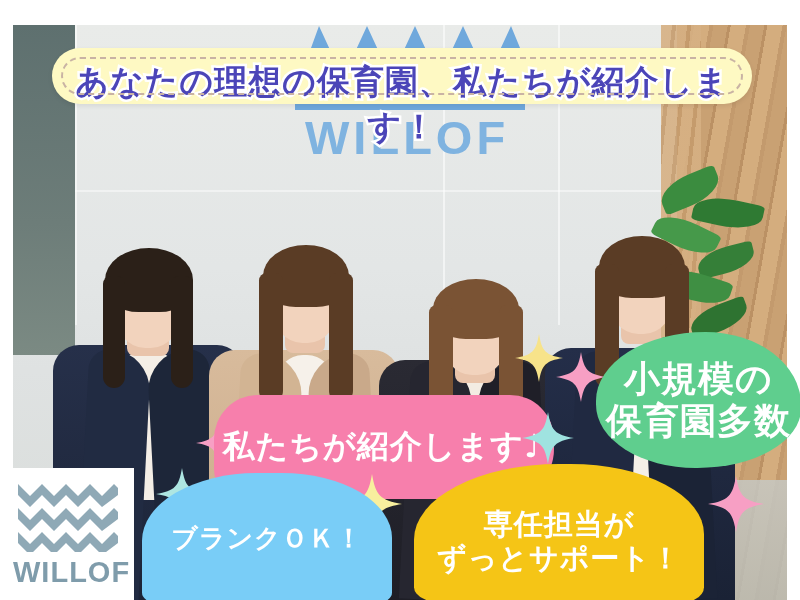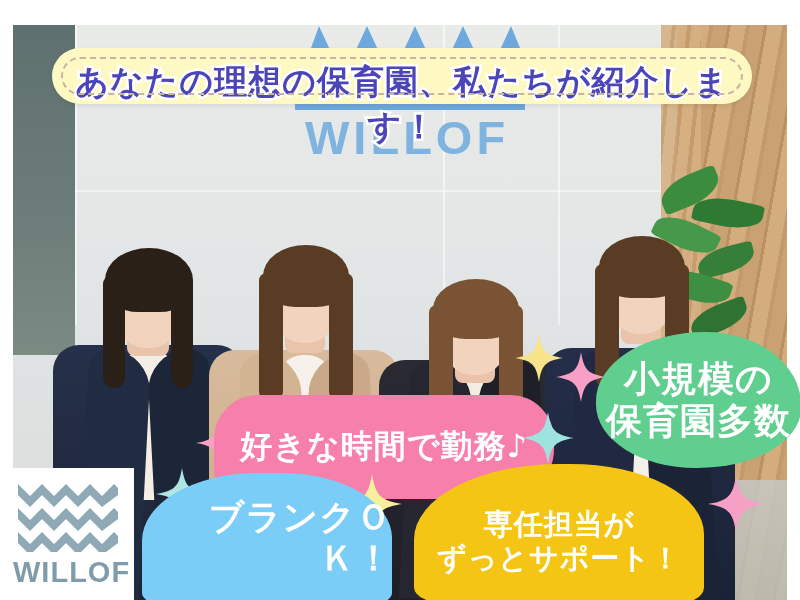--- a/index.html
+++ b/index.html
@@ -102,21 +102,21 @@
   .blob-pink{
     left:214px;top:395px;width:340px;height:104px;background:#f77fac;
     border-radius:44px 44px 50px 30px;
   }
   .blob-pink span{font-size:32px;}
 
   .blob-blue{
     left:142px;top:473px;width:250px;height:130px;background:#79cdf7;
     border-radius:46% 44% 6% 6% / 52% 50% 8% 8%;
   }
-  .blob-blue span{font-size:35px;text-align:right;}
+  .blob-blue span{font-size:26px;text-align:right;}
 
   .blob-yellow{
     left:414px;top:464px;width:290px;height:140px;background:#f5c516;
     border-radius:50% 46% 10% 12% / 54% 50% 12% 12%;
   }
   .blob-yellow span{font-size:29px;margin-top:14px;}
 
   
   .spark{position:absolute;}
   .spark svg{display:block;}
@@ -242,21 +242,21 @@
         <path d="M50 0 C56 36 64 44 100 50 C64 56 56 64 50 100 C44 64 36 56 0 50 C36 44 44 36 50 0Z" fill="#f79fc4"></path>
       </svg>
   </div>
 
   <div class="blob blob-green">
     <span>小規模の
 保育園多数</span>
   </div>
 
   <div class="blob blob-pink">
-    <span>好きな時間で勤務♪</span>
+    <span>私たちが紹介します♪</span>
   </div>
 
   <div class="spark" style="left:522px;top:412px;">
     <svg width="52" height="52" viewBox="0 0 100 100">
         <path d="M50 0 C56 36 64 44 100 50 C64 56 56 64 50 100 C44 64 36 56 0 50 C36 44 44 36 50 0Z" fill="#9fe3e0"></path>
       </svg>
   </div>
   <div class="spark" style="left:156px;top:468px;">
     <svg width="52" height="52" viewBox="0 0 100 100">
         <path d="M50 0 C56 36 64 44 100 50 C64 56 56 64 50 100 C44 64 36 56 0 50 C36 44 44 36 50 0Z" fill="#aee6e2"></path>

